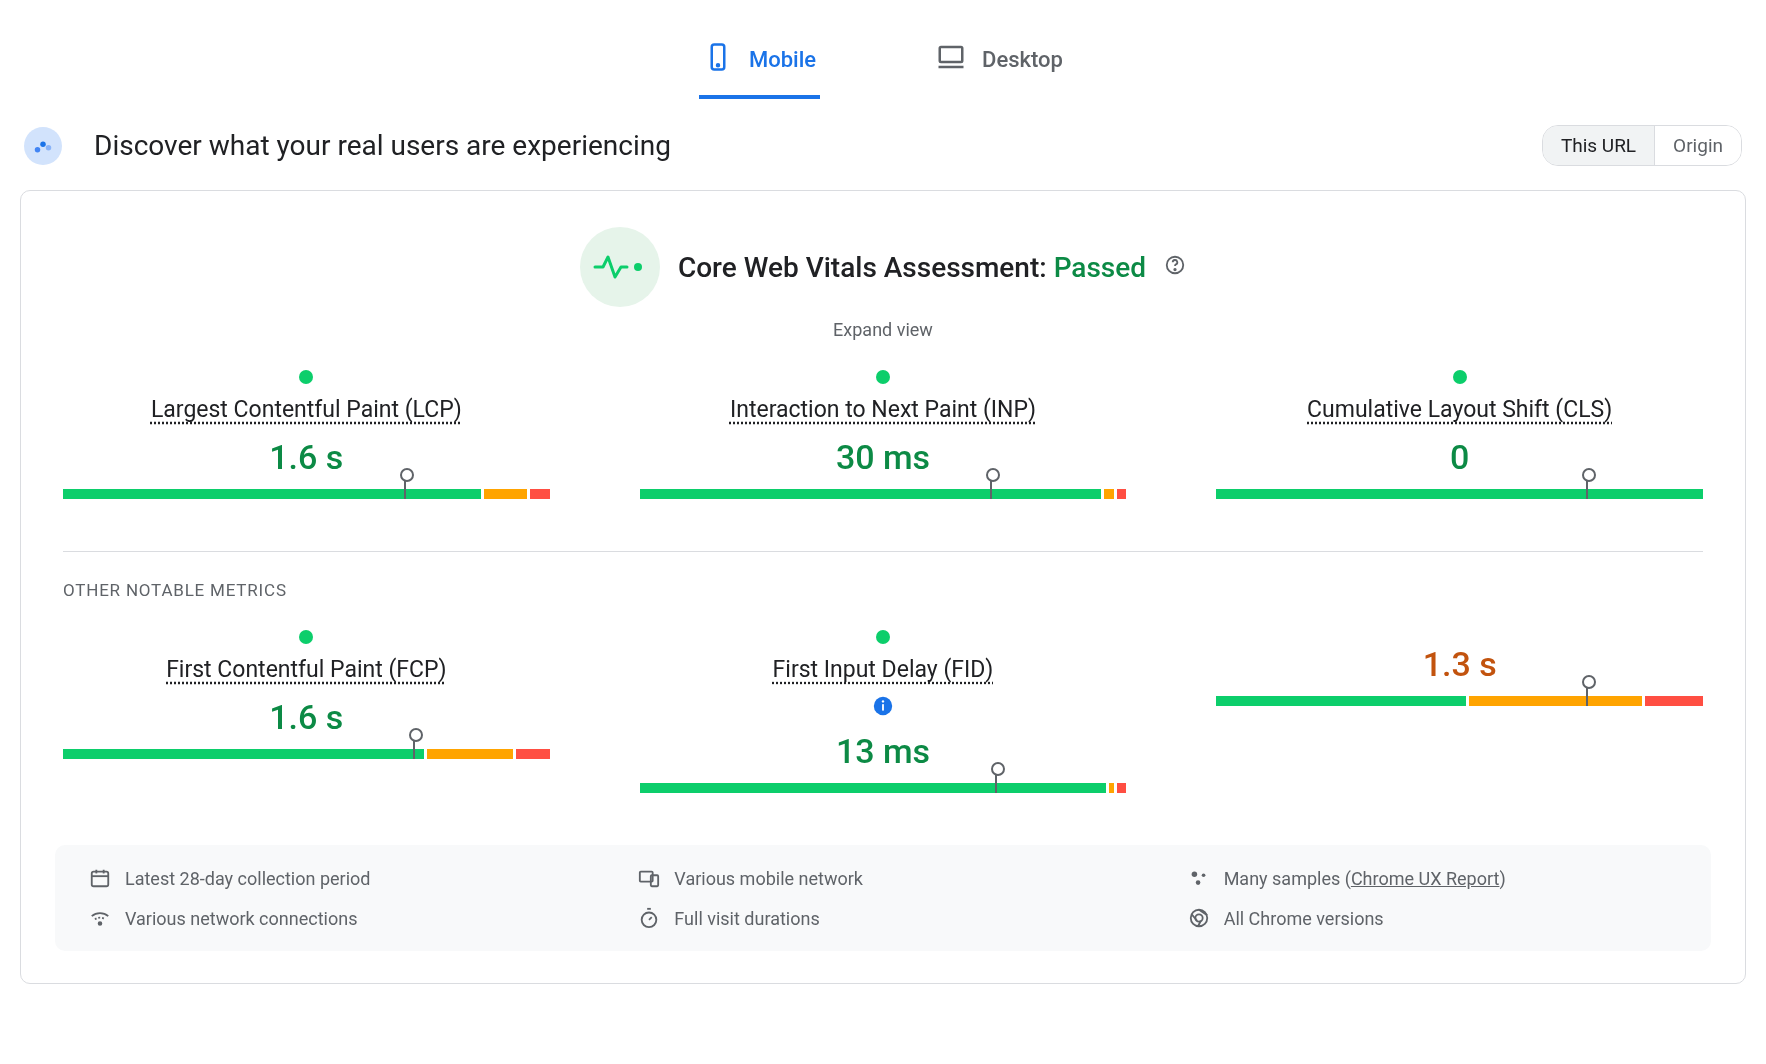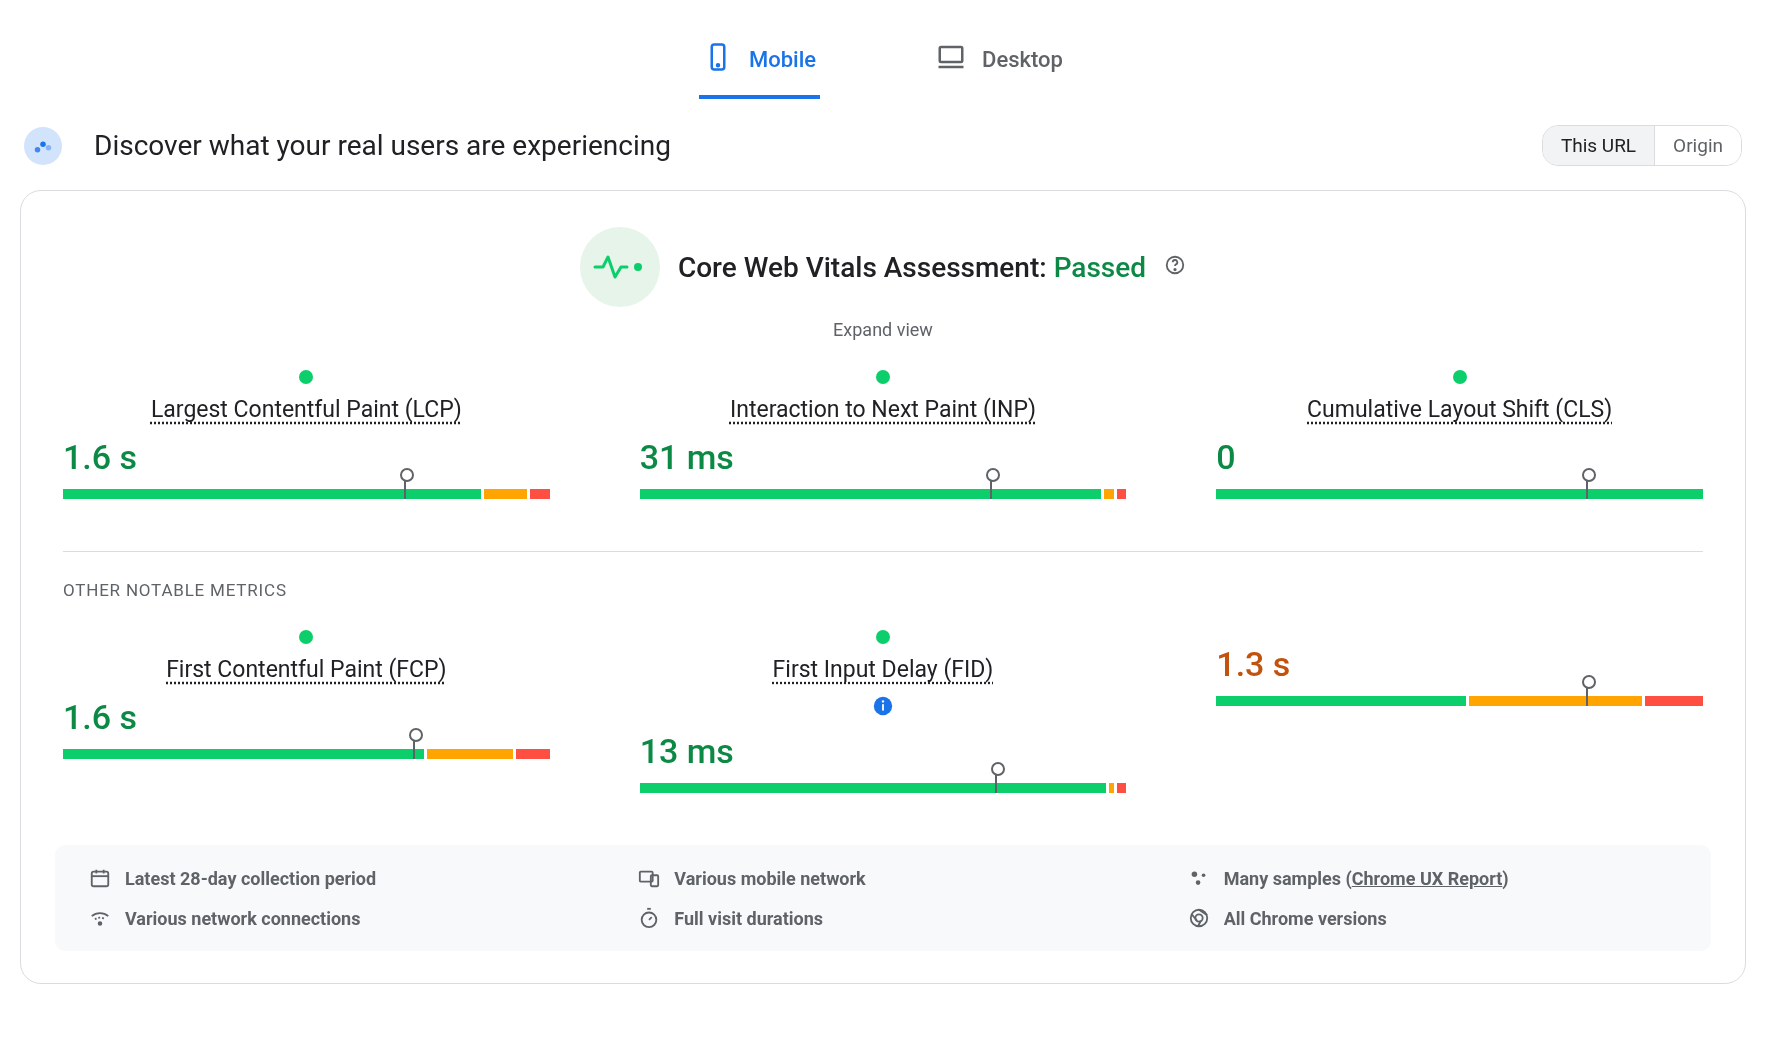--- a/index.html
+++ b/index.html
@@ -73,21 +73,21 @@
     color: var(--text-secondary);
     cursor: pointer;
     background: #fff;
   }
   .scope-btn.active { background: #f1f3f4; color: var(--text-primary); }
   .scope-btn + .scope-btn { border-left: 1px solid var(--border); }
 
   
   .card {
     border: 1px solid var(--border);
-    border-radius: 21px;
+    border-radius: 10px;
     margin-top: 24px;
     padding: 36px 42px 0 42px;
   }
 
   .assessment {
     display: flex;
     align-items: center;
     justify-content: center;
     gap: 18px;
   }
@@ -119,21 +119,21 @@
     font-size: 23px;
     text-decoration: underline dotted;
     text-underline-offset: 5px;
     color: var(--text-primary);
     cursor: help;
   }
   .info-icon { color: var(--google-blue); cursor: pointer; }
   .flask-icon { color: var(--google-blue); cursor: help; }
 
   .metric-value {
-    text-align: left;
+    text-align: center;
     font-size: 34px;
     font-weight: 500;
     margin-top: 14px;
   }
   .metric-value.green { color: var(--green); }
   .metric-value.orange { color: var(--orange); }
 
   .bar-wrap { position: relative; padding-top: 12px; }
   .bar {
     display: flex;
@@ -169,21 +169,20 @@
   .footer {
     background: #f8f9fa;
     border-radius: 10px;
     margin: 52px -8px 32px -8px;
     padding: 22px 34px;
     display: grid;
     grid-template-columns: repeat(3, 1fr);
     gap: 18px 60px;
     font-size: 18px;
     color: var(--text-secondary);
-    font-weight: bold;
   }
   .footer-item { display: flex; align-items: center; gap: 14px; }
   .footer-item svg { flex: 0 0 22px; width: 22px; height: 22px; color: var(--text-secondary); }
   .footer-link { text-decoration: underline; cursor: pointer; }
 </style>
 </head>
 <body>
 
 <div class="tabs">
   <div class="tab active">
@@ -263,21 +262,21 @@
       </div>
       <div class="marker" style="left:70%"></div>
     </div>
   </div>
   <div class="metric">
     <div class="metric-name-row">
       <span class="status-dot green"></span>
       <span class="metric-name">Interaction to Next Paint (INP)</span>
 
     </div>
-    <div class="metric-value green">31 ms</div>
+    <div class="metric-value green">30 ms</div>
     <div class="bar-wrap">
       <div class="bar">
         <div class="seg g" style="flex:96 0 0"></div>
         <div class="seg o" style="flex:2 0 0"></div>
         <div class="seg r" style="flex:2 0 0"></div>
       </div>
       <div class="marker" style="left:72%"></div>
     </div>
   </div>
   <div class="metric">

